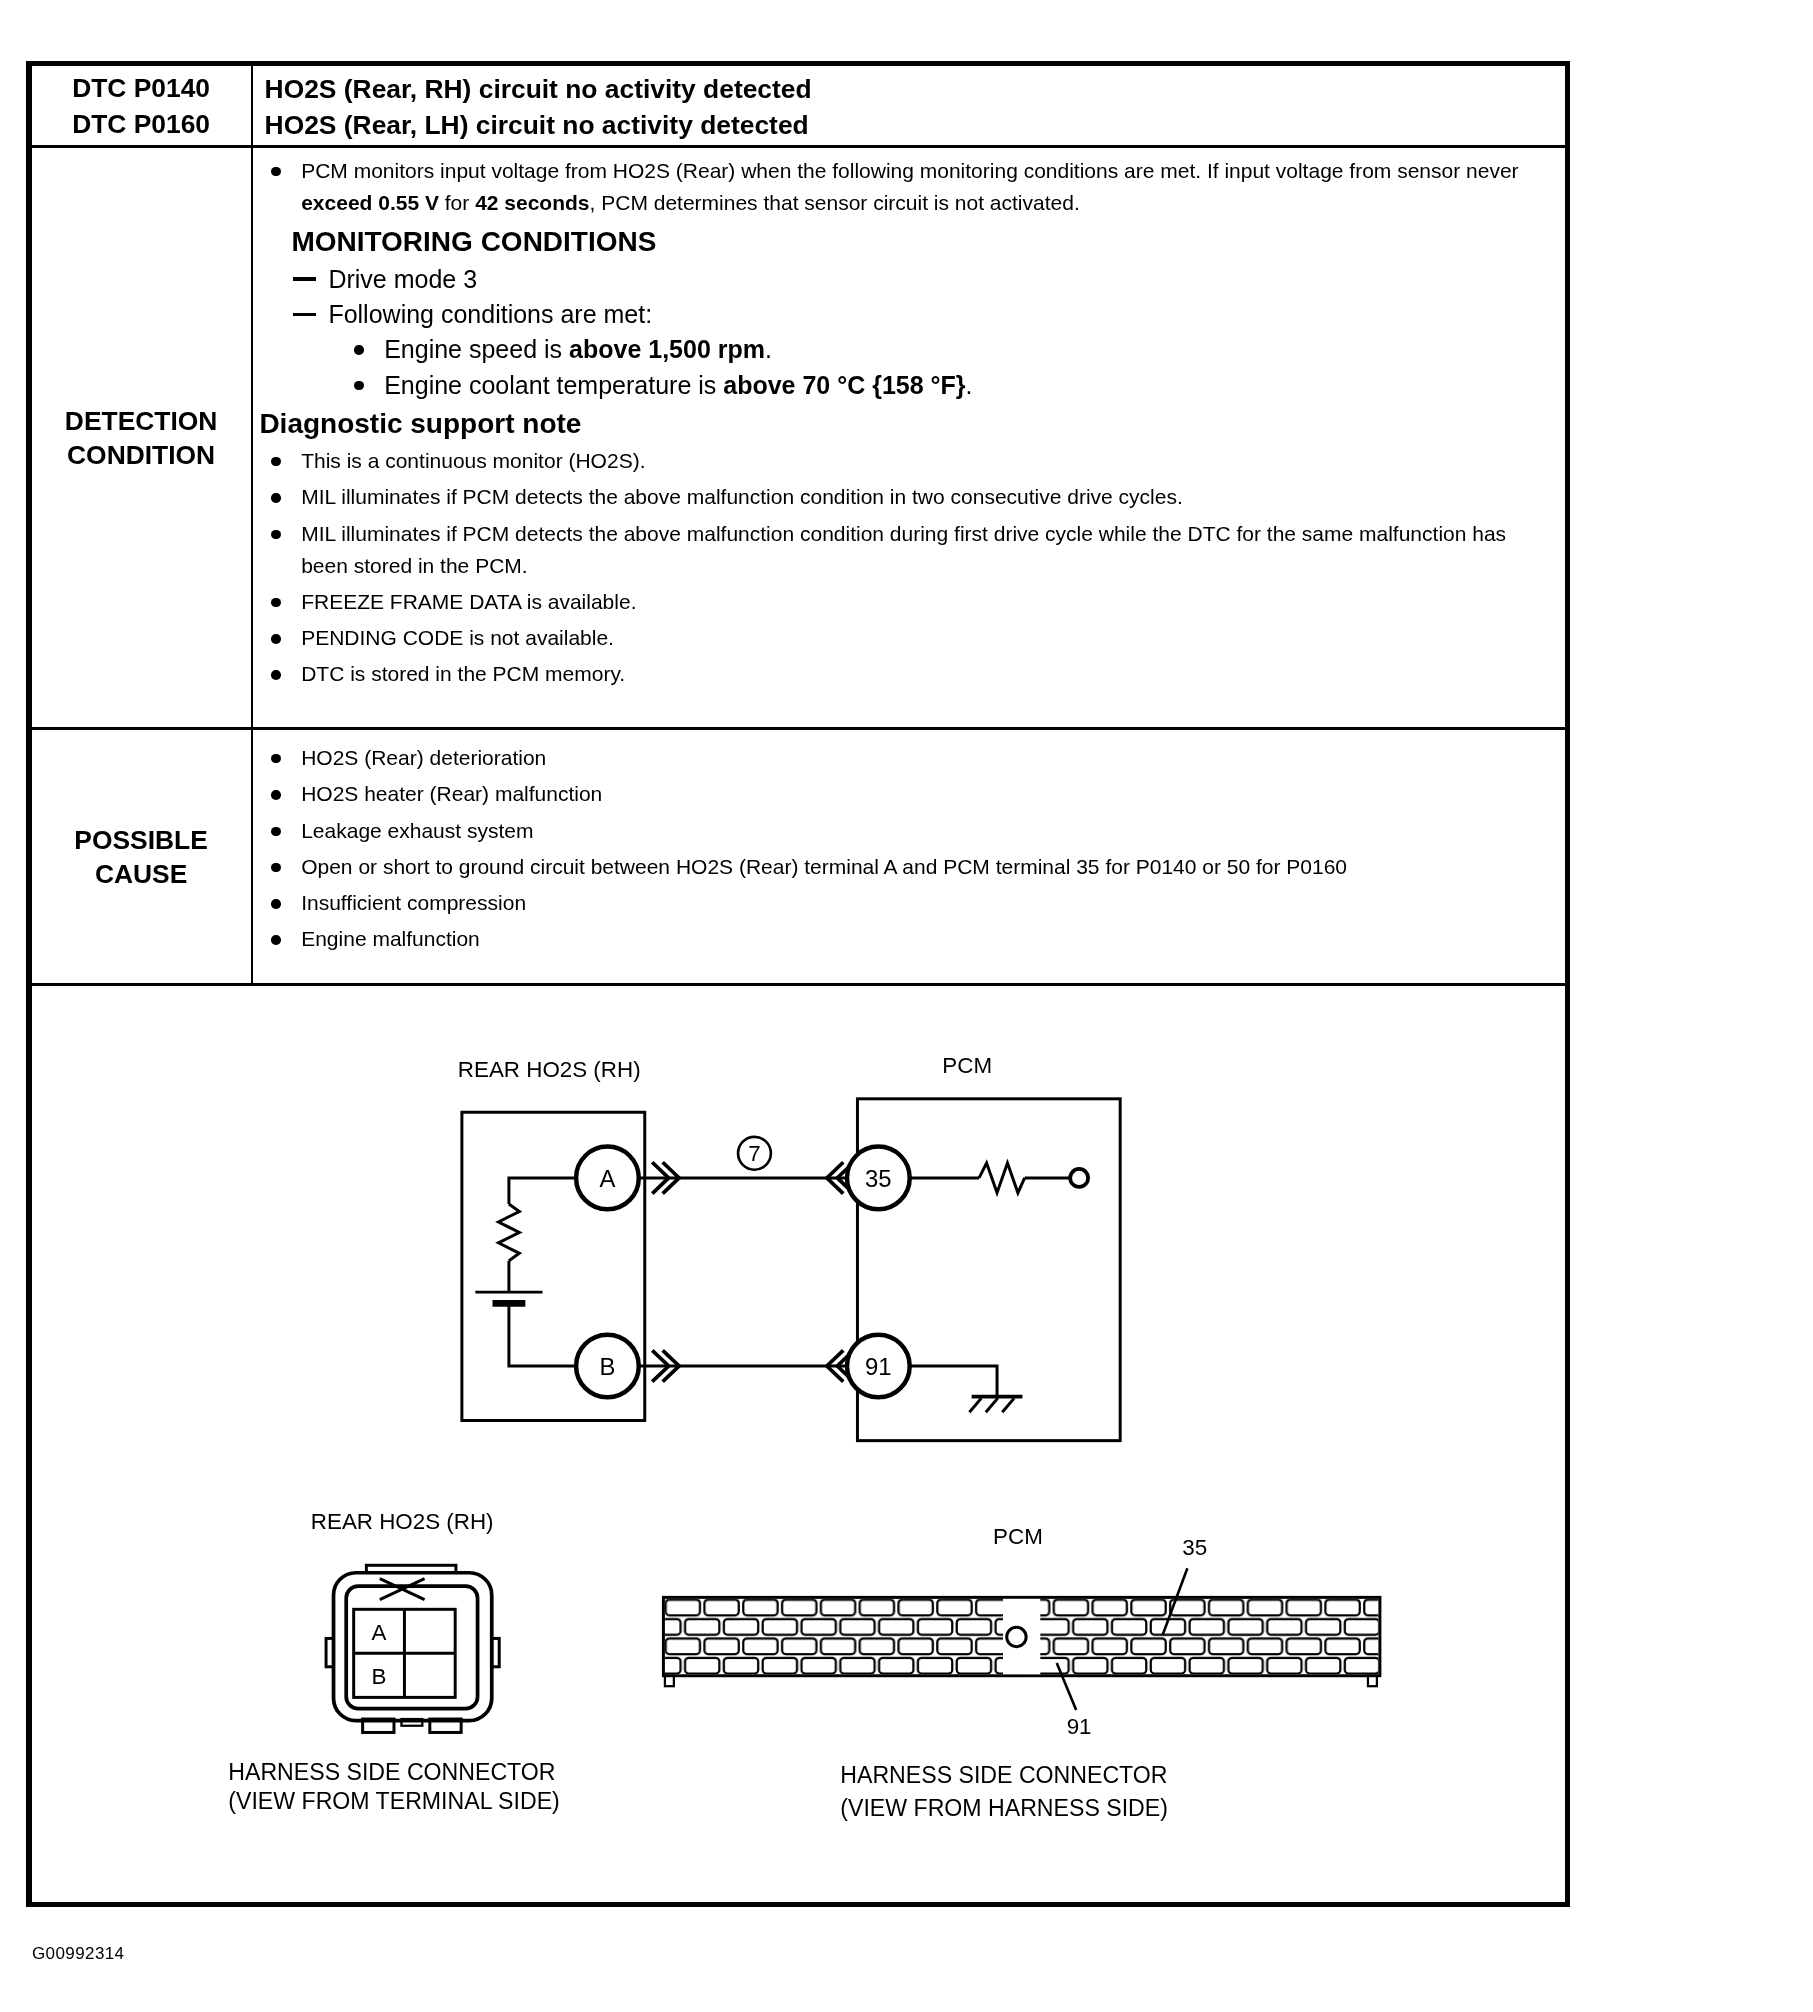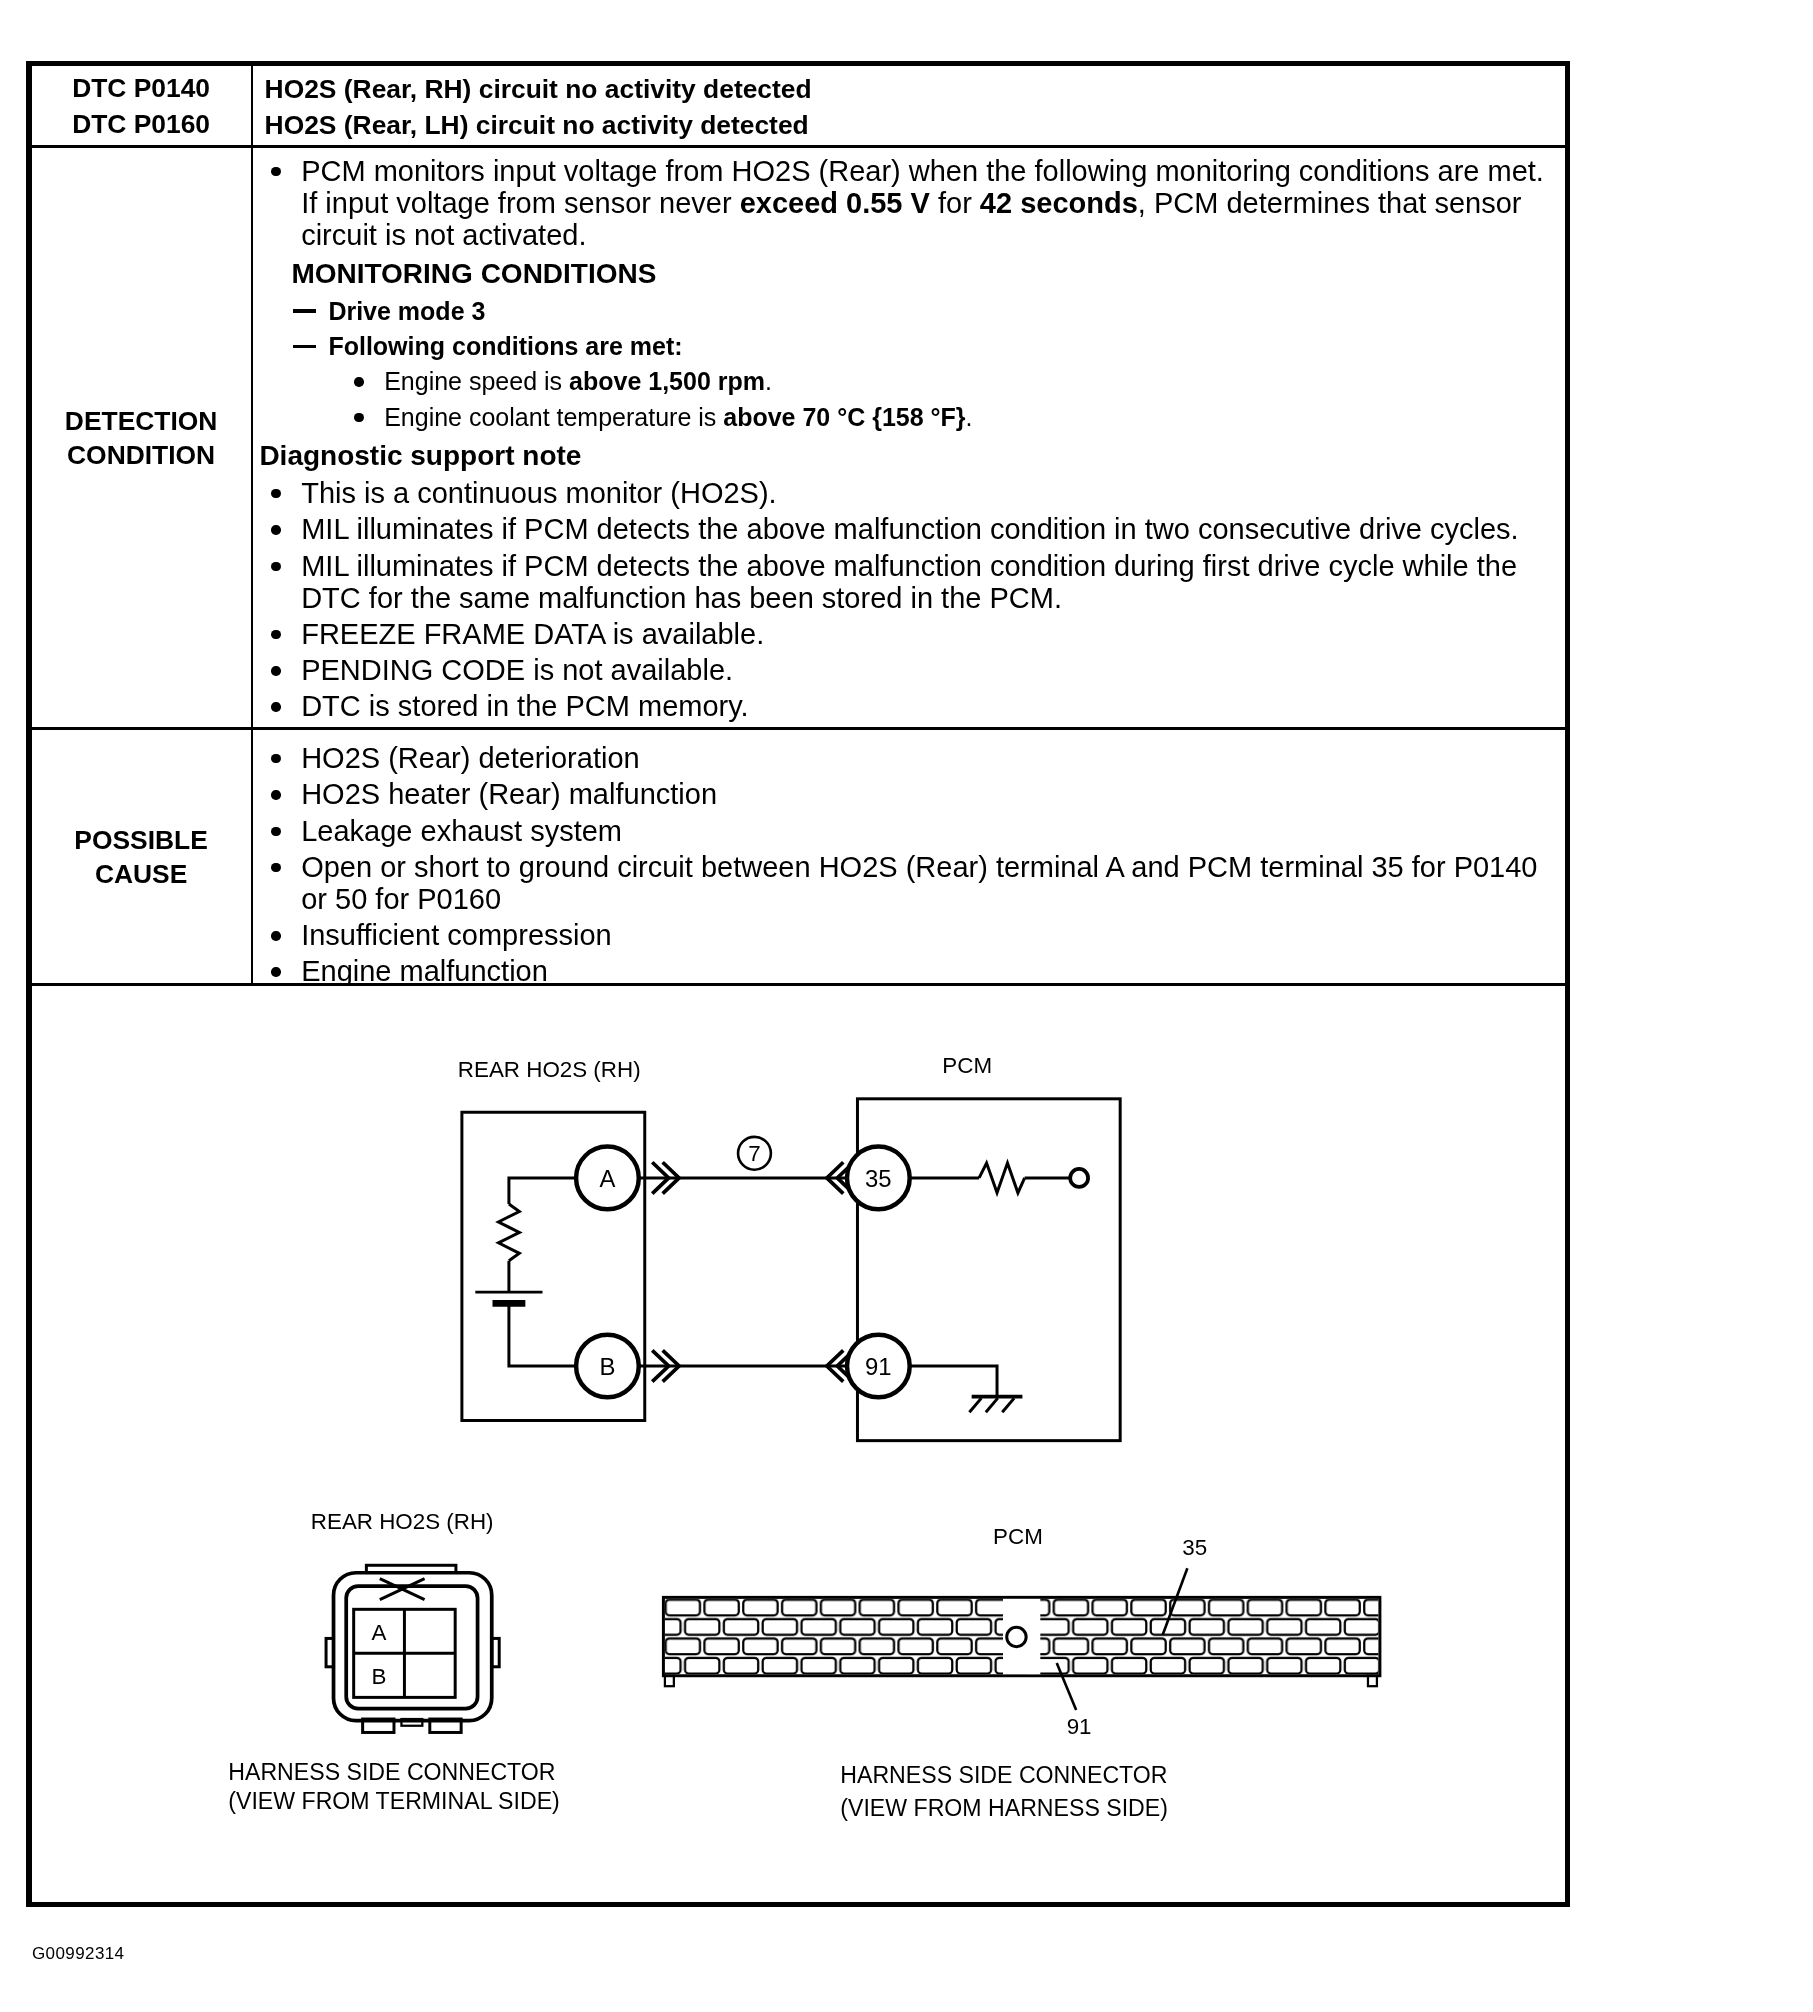--- a/index.html
+++ b/index.html
@@ -23,29 +23,29 @@
     display:flex; flex-direction:column; justify-content:center; border-right:2.6px solid #000; }
   .row-header .titles{ font-weight:700; font-size:26.4px; line-height:36px; padding:5.1px 8.5px 0 12px; }
 
   .row-detect{ height:582px; }
   .row-cause{ height:256px; }
   .row-diagram{ height:916px; position:relative; }
 
   .bullet{ display:flex; margin-bottom:4.3px; }
   .bullet .dot{ flex:0 0 auto; width:9.4px; height:9.4px; border-radius:50%; background:#000;
     margin:12px 20.4px 0 12px; }
-  .bullet .btxt{ font-size:29px; line-height:32px; }
+  .bullet .btxt{ font-size:21px; line-height:32px; }
   .intro-txt{ max-width:1269px; }
   .note-txt{ max-width:1337px; }
   .cause-txt{ max-width:1371px; }
 
   .h-mon{ font-weight:700; font-size:28px; line-height:37px; margin:1.7px 0 2.6px 32px; }
   .h-sup{ font-weight:700; font-size:28px; line-height:39px; margin:0 0 1.7px 0; }
 
-  .dash-item{ display:flex; margin:1.7px 0 3.4px 34px;font-weight:bold; }
+  .dash-item{ display:flex; margin:1.7px 0 3.4px 34px; }
   .dash-item .dash-mark{ flex:0 0 auto; width:23px; height:3.4px; background:#000; margin:14.5px 12px 0 0; }
   .dash-item .dtxt{ font-size:25px; line-height:32px; }
 
   .sub-bullet{ display:flex; margin:1.7px 0 3.4px 95px; }
   .sub-bullet .dot{ flex:0 0 auto; width:9.4px; height:9.4px; border-radius:50%; background:#000;
     margin:12px 20.4px 0 0; }
   .sub-bullet .stxt{ font-size:25px; line-height:32px;text-align:right; }
 
   .row-cause .content-cell{ padding-top:12px; }
 

